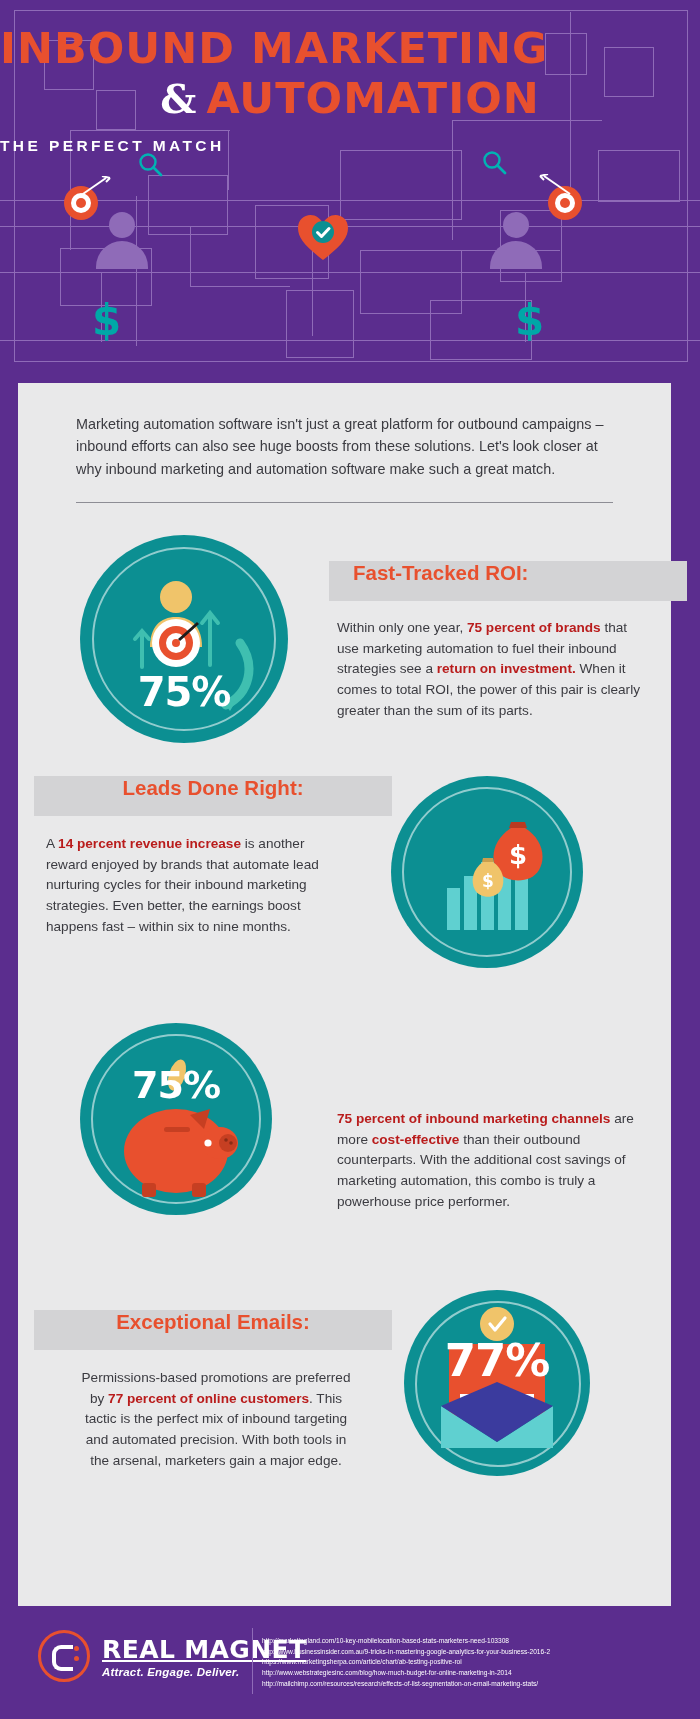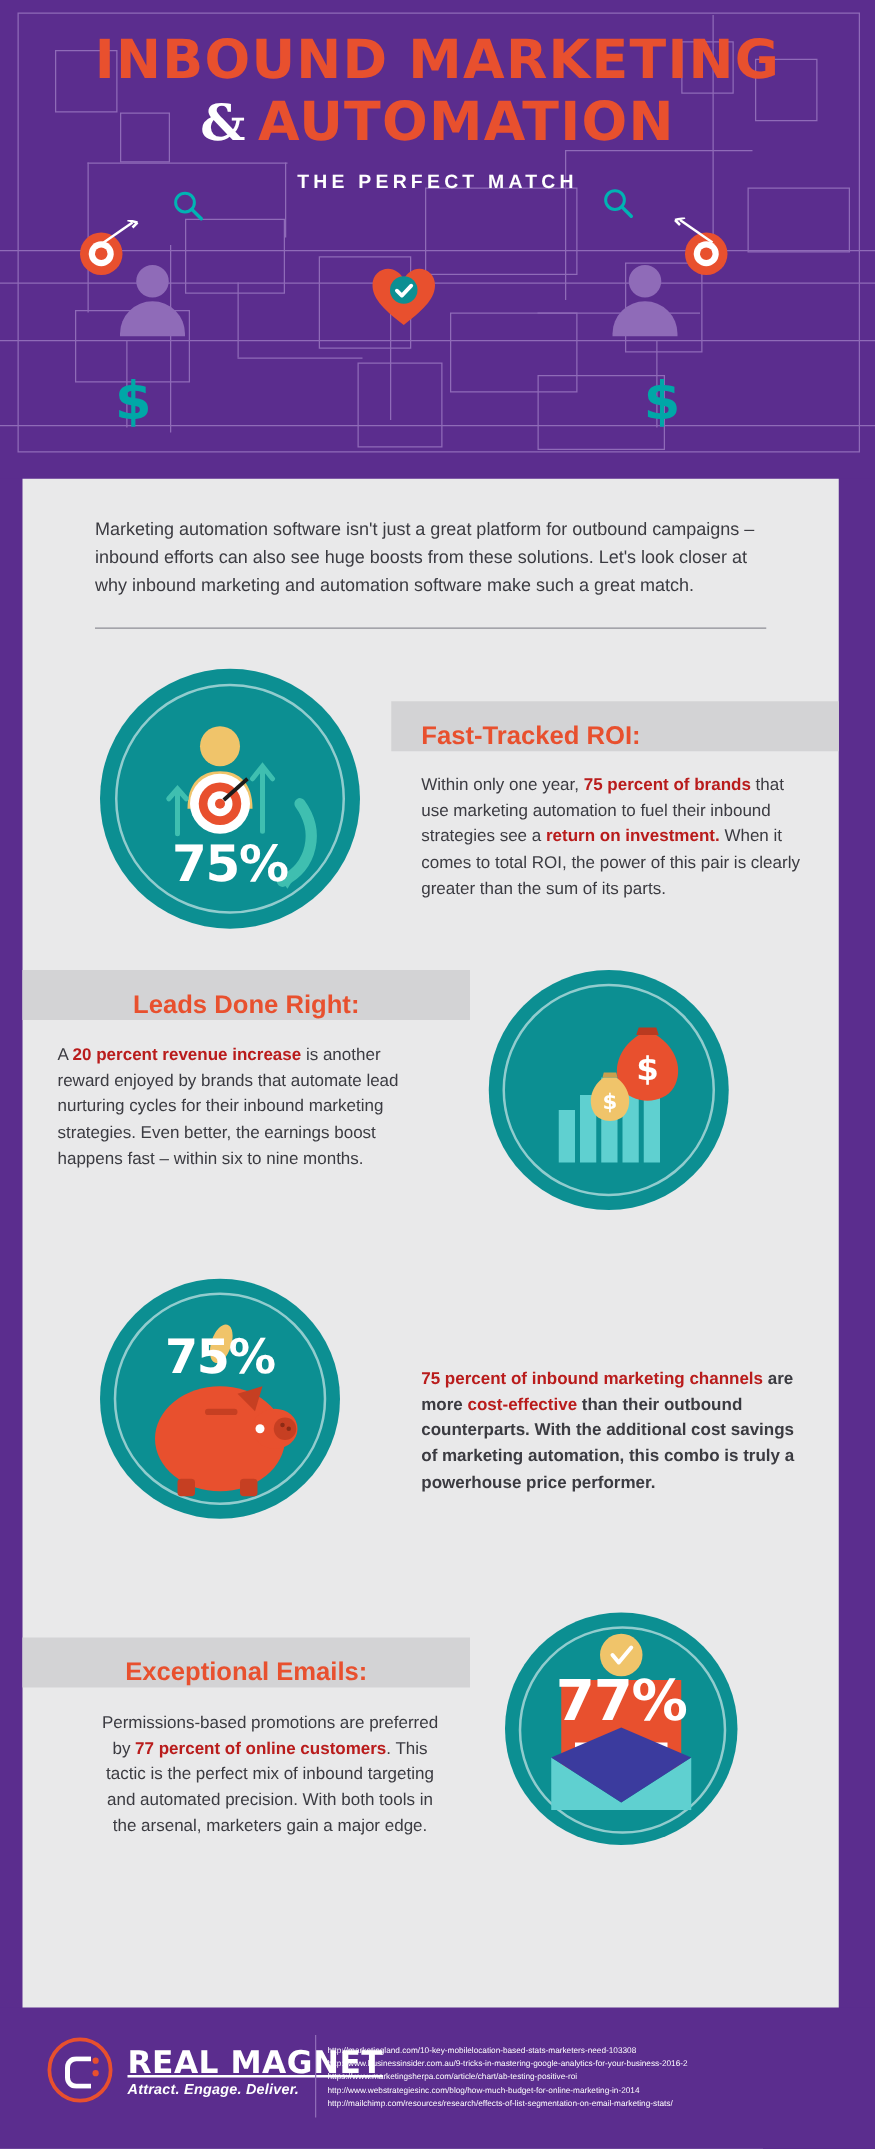--- a/index.html
+++ b/index.html
@@ -34,21 +34,21 @@
     border: 1.5px solid #8f6bb8;
   }
   .hline { position:absolute; height:0; border-top:1.5px solid #8f6bb8; }
   .vline { position:absolute; width:0; border-left:1.5px solid #8f6bb8; }
 
   .title-wrap {
     position: absolute;
     top: 26px;
     left: 0;
     width: 700px;
-    text-align: center;
+    text-align: left;
     z-index: 6;
   }
   .title-line1 {
     font-size: 43px;
     letter-spacing: 1px;
     font-weight: bold;
     color: #e8502e;
     line-height: 1.05;
     font-family: "DejaVu Sans", sans-serif;
   }
@@ -159,22 +159,23 @@
     color: #ffffff;
     font-weight: bold;
     font-family: "DejaVu Sans", sans-serif;
     letter-spacing: -1px;
   }
 
   .band {
     background: #d3d3d5;
     height: 40px;
     display: flex;
-    align-items: flex-end;
+    align-items: flex-start;
     box-sizing: border-box;
+    margin-left: 16px;
   }
   .band-title {
     color: #e8502e;
     font-size: 20.5px;
     font-weight: bold;
   }
   .para {
     color: #3b3b41;
     font-size: 13.6px;
     line-height: 1.52;
@@ -375,21 +376,21 @@
       <div class="para" style="position:absolute; left:319px; top:115px; width:305px;">
         Within only one year, <b>75 percent of brands</b> that use marketing automation to fuel their inbound strategies see a <b>return on investment.</b> When it comes to total ROI, the power of this pair is clearly greater than the sum of its parts.
       </div>
     </div>
 
     <div class="section" style="height:255px;">
       <div class="band" style="position:absolute; left:0px; top:18px; width:358px; padding-left:0; justify-content:center;">
         <span class="band-title">Leads Done Right:</span>
       </div>
       <div class="para" style="position:absolute; left:28px; top:76px; width:300px;">
-        A <b>20 percent revenue increase</b> is another reward enjoyed by brands that automate lead nurturing cycles for their inbound marketing strategies. Even better, the earnings boost happens fast – within six to nine months.
+        A <b>14 percent revenue increase</b> is another reward enjoyed by brands that automate lead nurturing cycles for their inbound marketing strategies. Even better, the earnings boost happens fast – within six to nine months.
       </div>
 
       <div class="circle" style="position:absolute; left:373px; top:18px; width:192px; height:192px;">
         <div class="ring" style="left:11px; top:11px; width:166px; height:166px;"></div>
         <svg width="192" height="192" viewBox="0 0 192 192" style="position:absolute;left:0;top:0;">
 
           <rect x="56" y="112" width="13" height="42" fill="#5fd0d0"></rect>
           <rect x="73" y="100" width="13" height="54" fill="#5fd0d0"></rect>
           <rect x="90" y="86" width="13" height="68" fill="#5fd0d0"></rect>
           <rect x="107" y="72" width="13" height="82" fill="#5fd0d0"></rect>
@@ -420,21 +421,21 @@
           <circle cx="151" cy="120" r="1.8" fill="#8c2b15"></circle>
           <path d="M110 92 L130 86 L124 106 Z" fill="#c63f22"></path>
           <circle cx="128" cy="120" r="3.6" fill="#ffffff"></circle>
           <rect x="62" y="160" width="14" height="14" rx="3" fill="#c63f22"></rect>
           <rect x="112" y="160" width="14" height="14" rx="3" fill="#c63f22"></rect>
           <rect x="84" y="104" width="26" height="5" rx="2.5" fill="#c63f22"></rect>
         </svg>
         <div class="pct" style="left:0; right:0; text-align:center; top:40px; font-size:38px;">75%</div>
       </div>
 
-      <div class="para" style="position:absolute; left:319px; top:80px; width:305px;font-weight:bold;">
+      <div class="para" style="position:absolute; left:319px; top:96px; width:305px;">
         <b>75 percent of inbound marketing channels</b> are more <b>cost-effective</b> than their outbound counterparts. With the additional cost savings of marketing automation, this combo is truly a powerhouse price performer.
       </div>
     </div>
 
     <div class="section" style="height:250px;">
       <div class="band" style="position:absolute; left:0px; top:42px; width:358px; justify-content:center;">
         <span class="band-title">Exceptional Emails:</span>
       </div>
       <div class="para" style="position:absolute; left:62px; top:100px; width:272px; text-align:center;">
         Permissions-based promotions are preferred by <b>77 percent of online customers</b>. This tactic is the perfect mix of inbound targeting and automated precision. With both tools in the arsenal, marketers gain a major edge.

